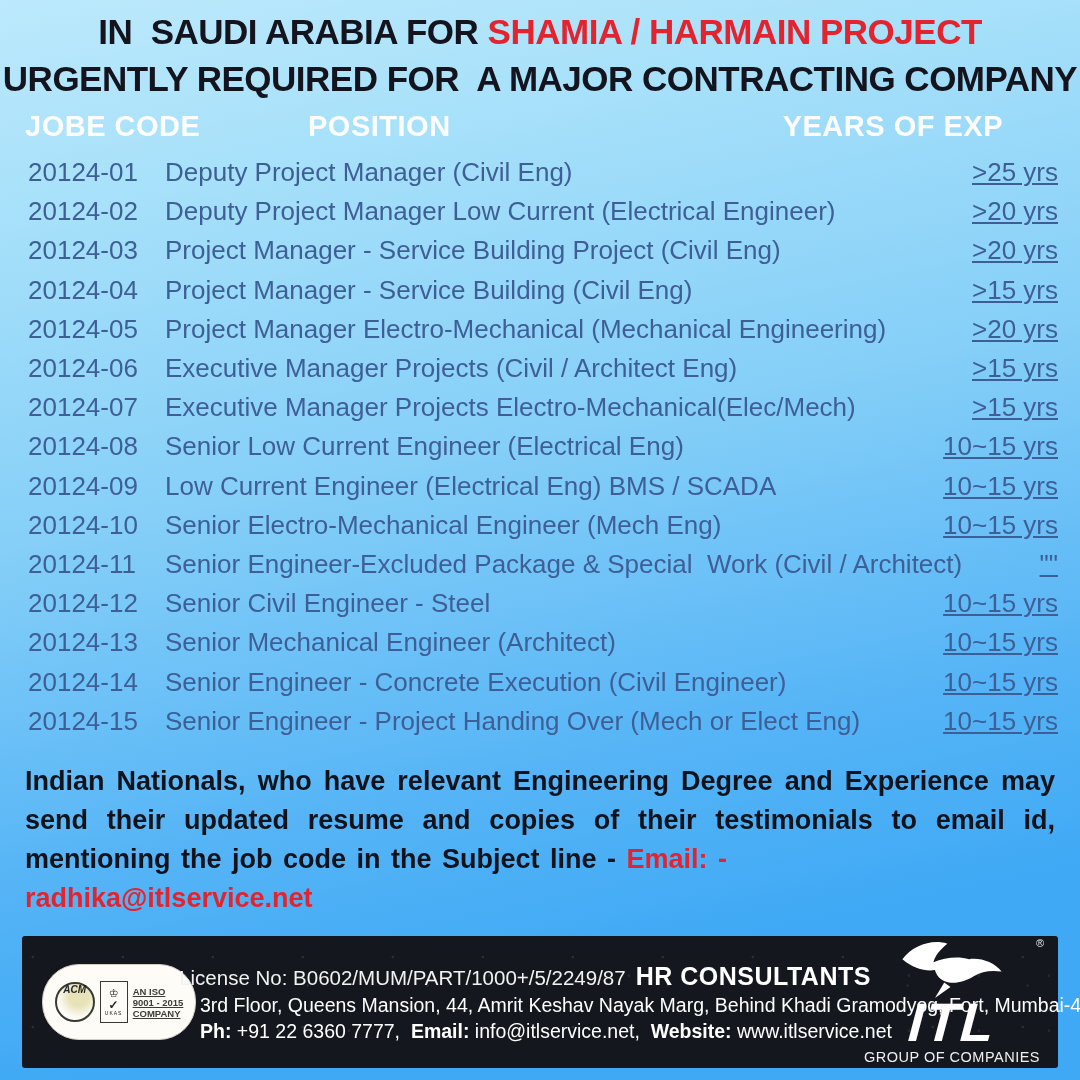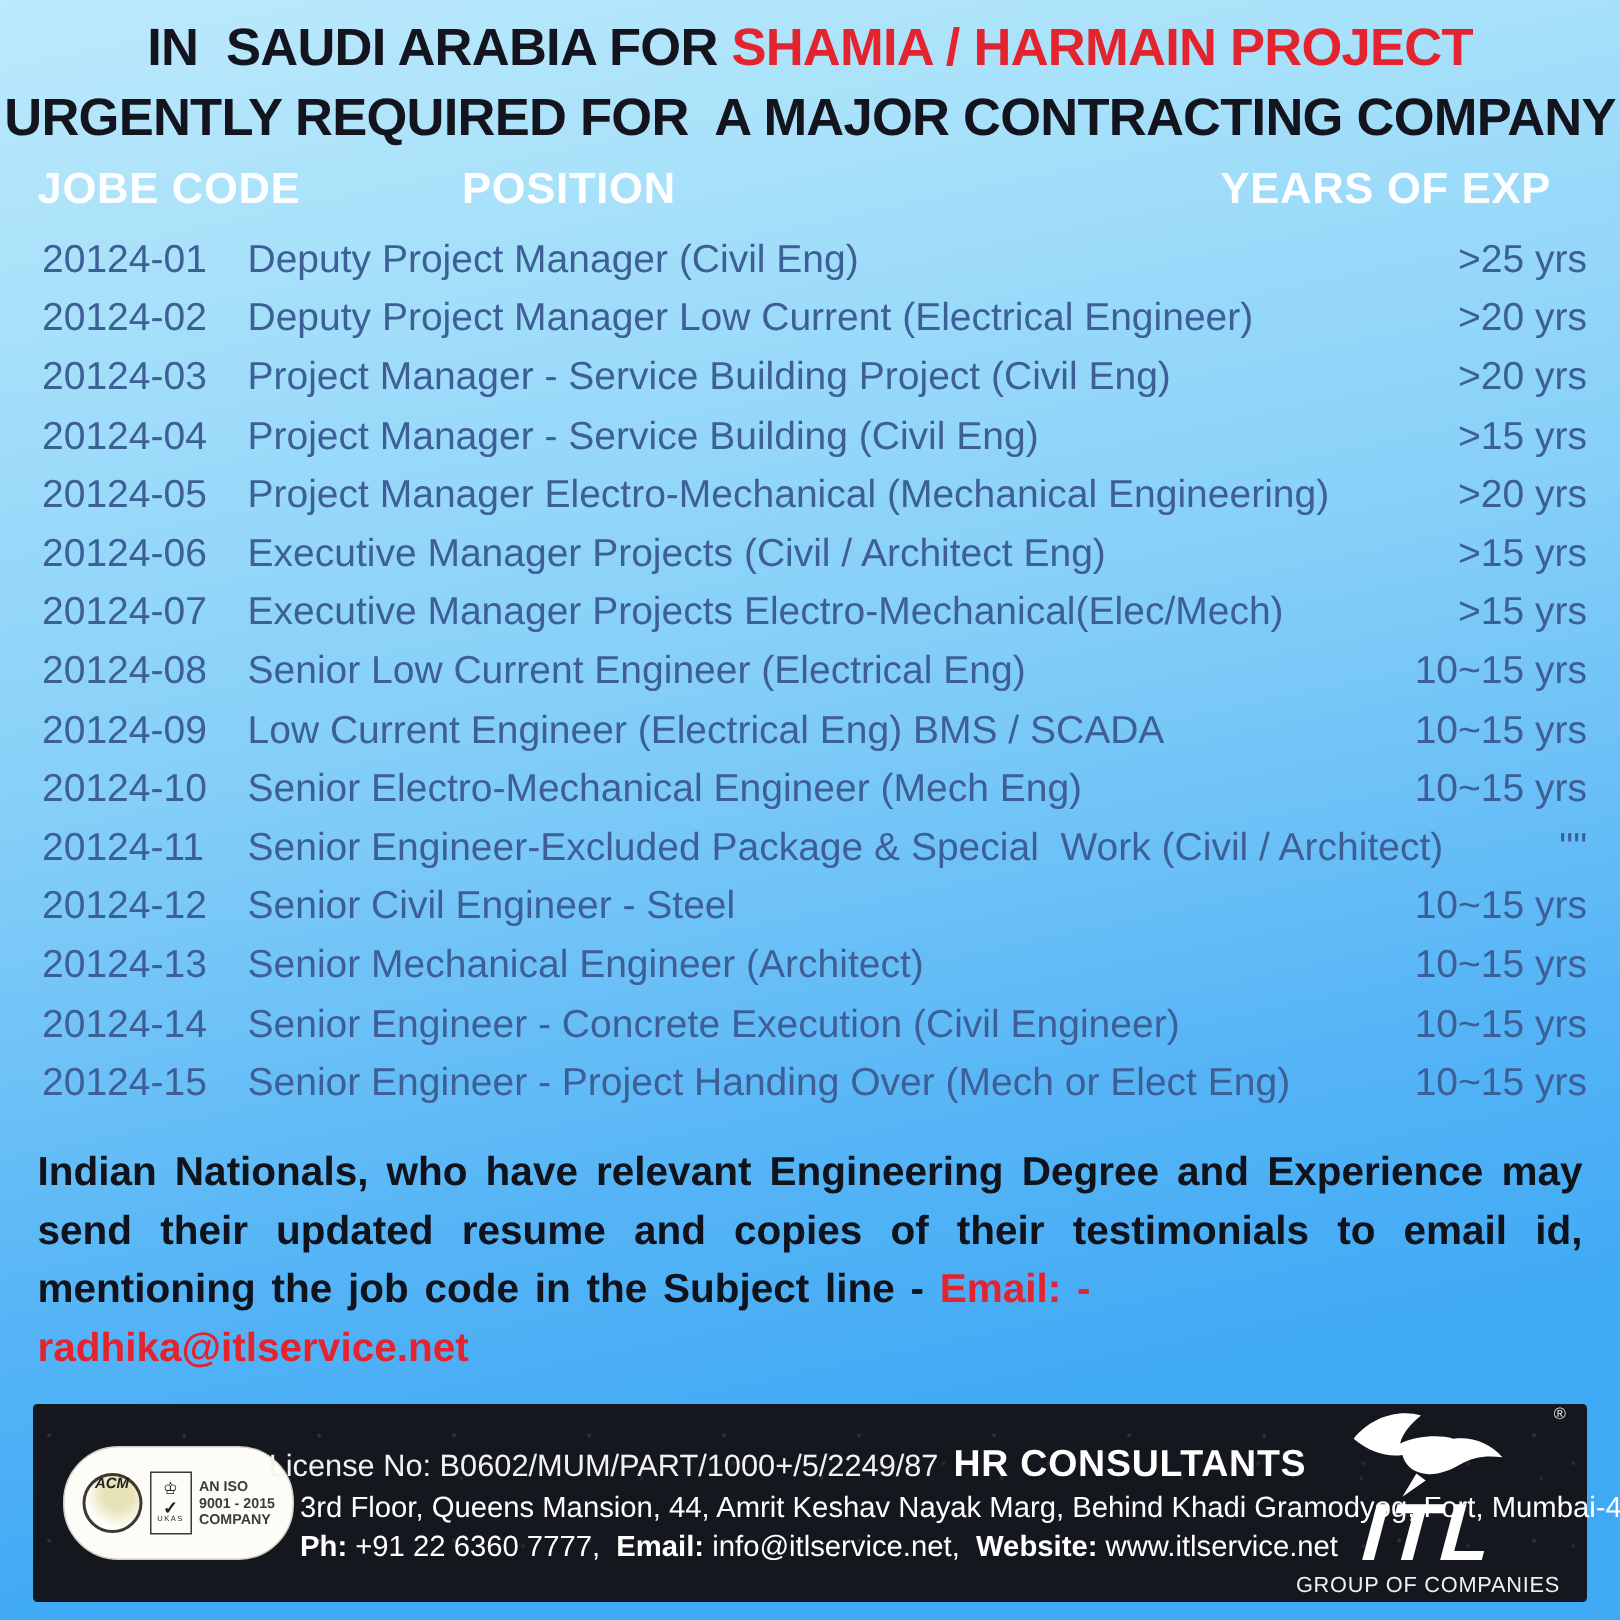--- a/index.html
+++ b/index.html
@@ -10,27 +10,27 @@
   }
   
   .title-block{position:absolute;top:8px;left:0;right:0;text-align:center;}
   .title-line{white-space:pre;font-weight:bold;font-size:35px;letter-spacing:-0.5px;color:#14141e;line-height:47px;}
   .title-red{color:#e3242f;}
   
   .col-headers{position:absolute;top:110px;left:25px;right:25px;display:flex;align-items:center;
     color:#fdfeff;font-weight:bold;font-size:29px;letter-spacing:0.5px;}
   .col-headers .h-code{width:283px;}
   .col-headers .h-pos{flex:1;text-align:left;}
-  .col-headers .h-exp{text-align:right;margin-right:21px;}
+  .col-headers .h-exp{text-align:right;margin-right:52px;}
   
   .job-table{position:absolute;top:153px;left:28px;right:22px;}
   .job-row{display:flex;align-items:center;height:39.2px;color:#3e5f96;font-size:26px;}
   .job-row .c-code{width:137px;flex:none;}
   .job-row .c-pos{flex:1;white-space:pre;overflow:hidden;}
-  .job-row .c-exp{flex:none;white-space:pre;text-align:center;}
+  .job-row .c-exp{flex:none;white-space:pre;text-align:center;text-decoration:underline;}
   
   .note{position:absolute;top:762px;left:25px;right:25px;
     font-size:27px;font-weight:bold;line-height:39px;color:#10131c;
     text-align:justify;word-spacing:3px;}
   .note .red{color:#e3242f;}
   
   .footer{position:absolute;left:22px;right:22px;top:936px;height:132px;
     background:#14171e;border-radius:3px;display:flex;align-items:center;color:#fff;
     background-image:
       radial-gradient(circle at 12% 30%, rgba(255,255,255,0.10) 1px, transparent 1.6px),
@@ -40,21 +40,21 @@
   .cert-badge{flex:none;margin-left:20px;width:152px;height:74px;background:#fdfcf7;border-radius:37px;
     display:flex;align-items:center;justify-content:center;gap:5px;border:1px solid #cfcfc6;}
   .acm-circle{width:36px;height:36px;border:2px solid #3a3a32;border-radius:50%;
     display:flex;align-items:flex-start;justify-content:center;background:radial-gradient(circle at 60% 35%,#e8e2b8 0 30%,#fff 70%);}
   .acm-circle span{font-size:10px;font-weight:bold;font-style:italic;color:#222;}
   .ukas-box{width:26px;height:40px;border:1px solid #3a3a32;display:flex;flex-direction:column;
     align-items:center;justify-content:center;color:#222;line-height:1;}
   .ukas-box .crown{font-size:11px;}
   .ukas-box .check{font-size:12px;font-weight:bold;}
   .ukas-box .ukas-t{font-size:5px;letter-spacing:1px;}
-  .iso-text{font-size:9.5px;line-height:11px;color:#3c3c34;text-align:left;font-weight:bold;}
+  .iso-text{font-size:9.5px;line-height:11px;color:#3c3c34;text-align:left;font-weight:bold;text-decoration:underline;}
   .footer-center{flex:1;text-align:center;min-width:0;padding:0 4px;}
   .company-name{font-family:"Liberation Serif",serif;font-weight:bold;font-size:37px;letter-spacing:1px;line-height:40px;white-space:nowrap;}
   .license-row{display:flex;justify-content:center;align-items:baseline;gap:10px;margin-top:1px;}
   .license{font-size:20.5px;color:#f2f2f2;white-space:nowrap;}
   .hr-consult{font-size:25px;font-weight:bold;letter-spacing:0.5px;white-space:nowrap;}
   .address{font-size:19.5px;margin-top:3px;white-space:nowrap;}
   .contact{font-size:19.5px;margin-top:3px;white-space:nowrap;}
   .contact b{font-weight:bold;}
   .itl-logo{flex:none;width:196px;text-align:center;position:relative;padding-right:8px;}
   .bird{display:block;margin:0 auto -4px auto;}

